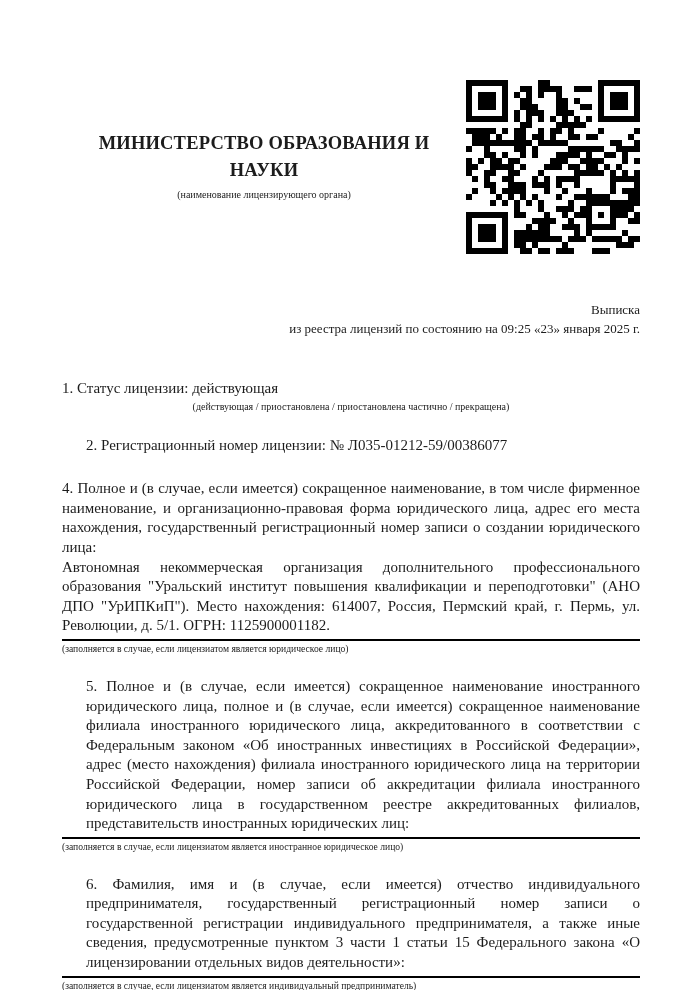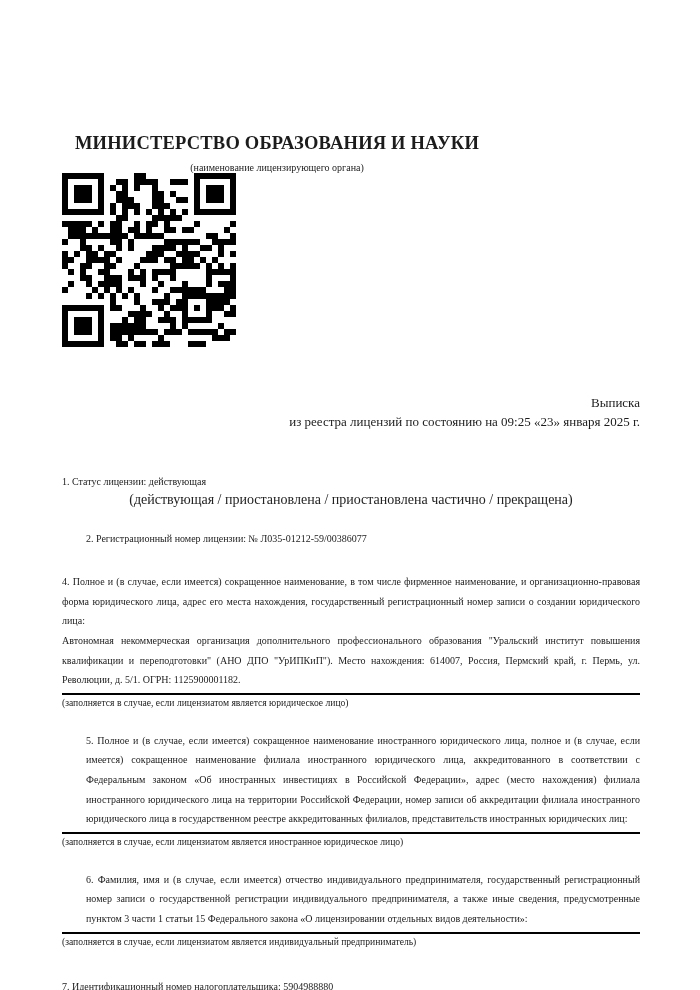--- a/index.html
+++ b/index.html
@@ -14,21 +14,20 @@
   .page {
     box-sizing: border-box;
     width: 700px; height: 990px;
     padding: 0 60px 0 62px;
     position: relative;
   }
   .doc-header {
     display: flex;
     align-items: flex-start;
     margin-top: 80px;
-    flex-direction: column;
   }
   .ministry-block {
     width: 430px;
     text-align: center;
     padding-top: 50px;
   }
   .ministry-title {
     font-weight: bold;
     font-size: 18.5px;
     line-height: 27px;
@@ -44,21 +43,21 @@
     flex: none;
   }
   .qr-wrap svg { display: block; width: 174px; height: 174px; }
   .doc-title {
     text-align: right;
     margin-top: 46px;
     font-size: 13px;
     line-height: 19px;
   }
   .item {
-    font-size: 10px;
+    font-size: 15px;
     line-height: 19.6px;
     font-family: Liberation Serif, serif;
   }
   .just { text-align: justify; text-justify: inter-word; }
   .mt-item { margin-top: 22px; margin-left: 24px; }
   .item-1 { margin-top: 41px; }
   .item-4 { margin-top: 24px; }
   .item-7 { margin-top: 29px; }
   .fill-line {
     border: none;
@@ -68,21 +67,21 @@
   }
   .fill-caption {
     text-align: left;
     font-size: 9.6px;
     line-height: 13px;
     margin-top: 1px;
     color: #222;
   }
   .sub-caption {
     text-align: center;
-    font-size: 14px;
+    font-size: 10px;
     line-height: 14px;
     margin-top: 1px;
     color: #222;
   }
 </style>
 </head>
 <body>
 
 <div class="page">
 

